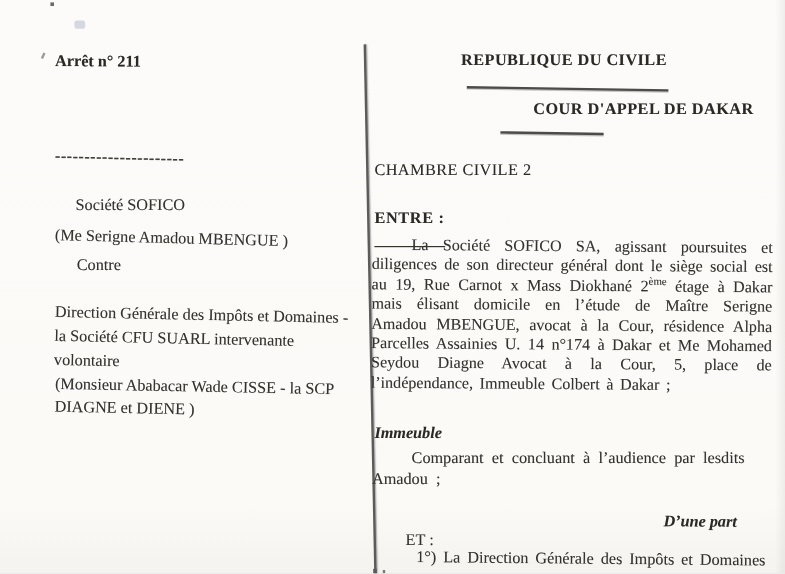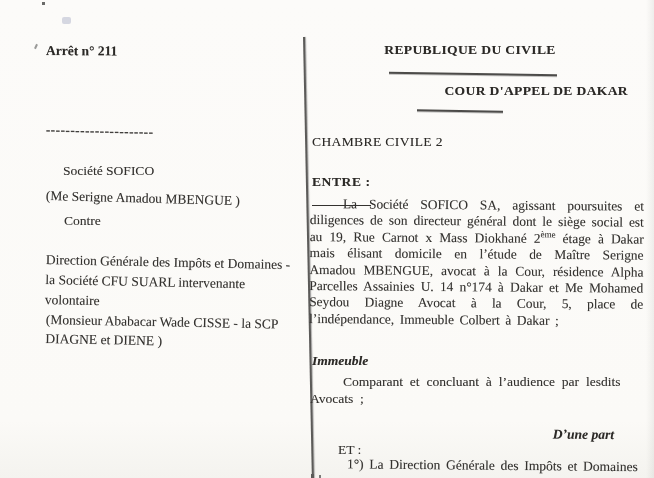--- a/index.html
+++ b/index.html
@@ -109,19 +109,19 @@
     <div class="abs hdr-chamber">CHAMBRE CIVILE 2</div>
 
     <div class="abs entre">
       <span>ENTRE :</span>
     </div>
 
     <p class="abs para"><span>La Société SOFICO SA, agissant poursuites et diligences de son directeur général dont le siège social est au 19, Rue Carnot x Mass Diokhané 2</span><sup>ème</sup><span> étage à Dakar mais élisant domicile en l’étude de Maître Serigne Amadou MBENGUE, avocat à la Cour, résidence Alpha Parcelles Assainies U. 14 n°174 à Dakar et Me Mohamed Seydou Diagne Avocat à la Cour, 5, place de l’indépendance, Immeuble Colbert à Dakar ;</span></p>
 
     <div class="abs role">Immeuble</div>
     <p class="abs comparant">Comparant et concluant à l’audience par lesdits
-Avocats ;</p>
+Amadou ;</p>
     <div class="abs dunepart">D’une part</div>
     <div class="abs et">ET :</div>
     <p class="abs resp1">1°) La Direction Générale des Impôts et Domaines</p>
   </div>
 
 </div>
 
 </body></html>

